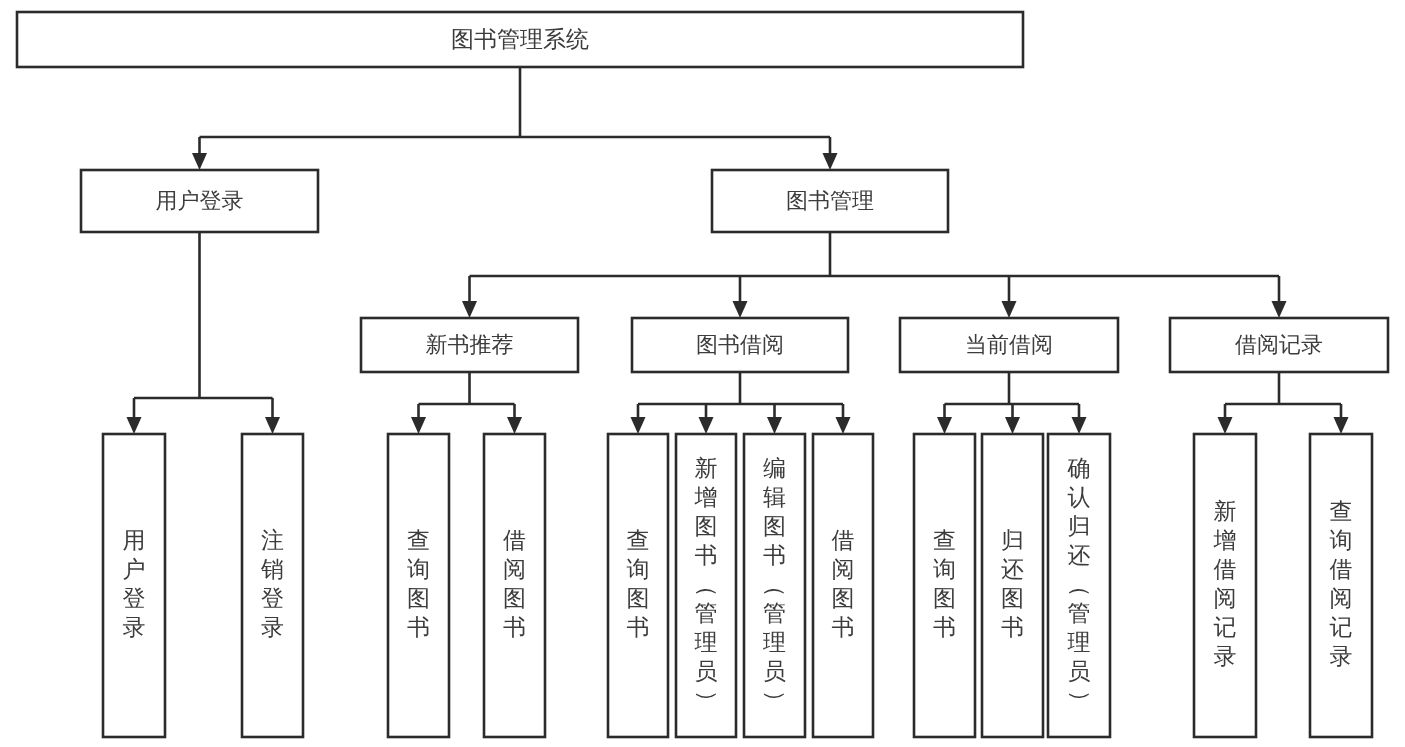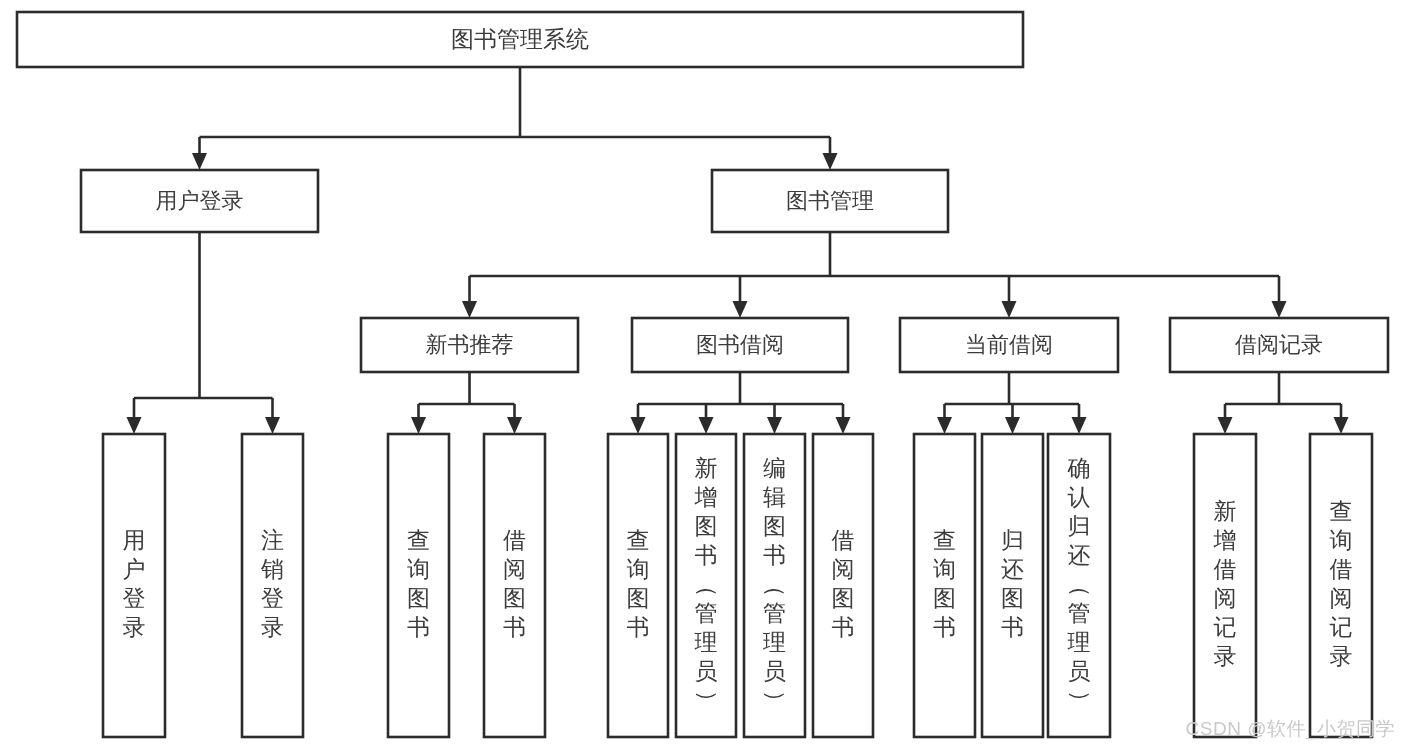--- a/index.html
+++ b/index.html
@@ -303,14 +303,13 @@
             <text x="1341" y="513" class="leaf-label-char">查</text>
             <text x="1341" y="542" class="leaf-label-char">询</text>
             <text x="1341" y="571" class="leaf-label-char">借</text>
             <text x="1341" y="600" class="leaf-label-char">阅</text>
             <text x="1341" y="629" class="leaf-label-char">记</text>
             <text x="1341" y="658" class="leaf-label-char">录</text>
           </g>
         </g>
       </g>
     </svg>
-  <div class="watermark">CSDN @软件_小贺同学</div>
 </div>
 
 </body></html>

